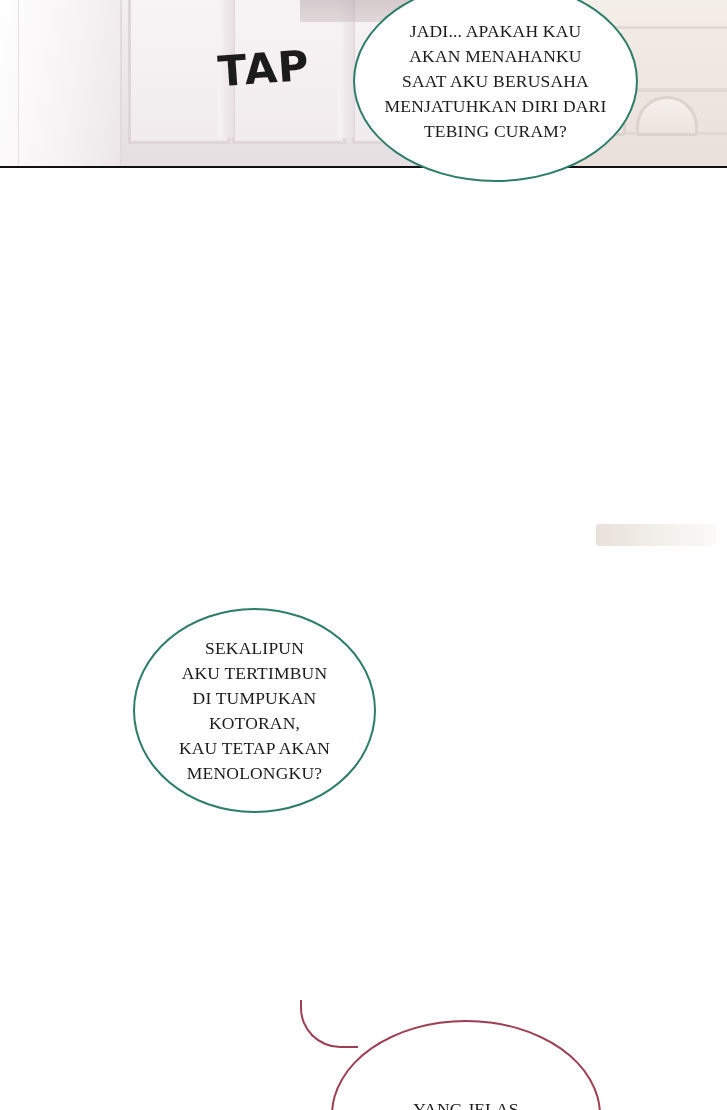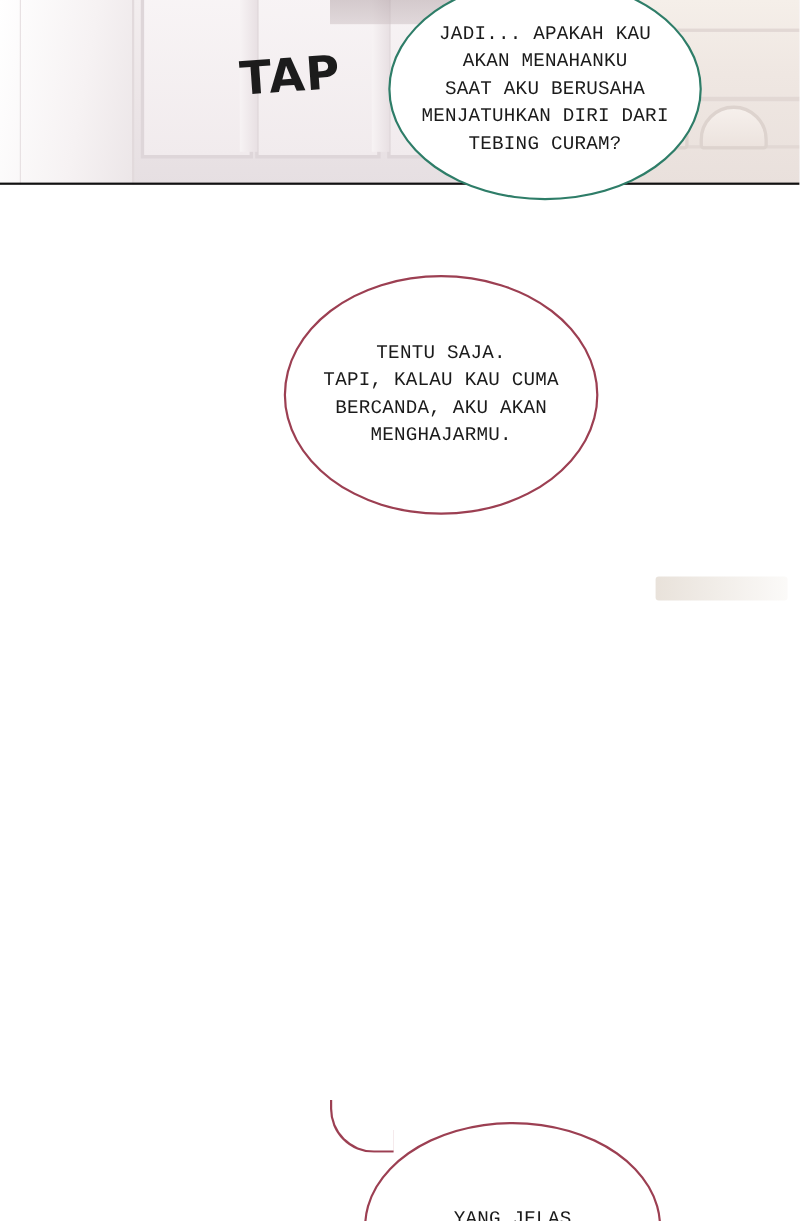--- a/index.html
+++ b/index.html
@@ -131,21 +131,21 @@
     position: absolute;
     box-sizing: border-box;
     background: #ffffff;
     display: flex;
     align-items: center;
     justify-content: center;
     text-align: center;
   }
   .bubble .txt {
     white-space: pre-line;
-    font-family: Liberation Mono, monospace;
+    font-family: Liberation Serif, serif;
     font-size: 17.5px;
     line-height: 25px;
     color: #1b1b1b;
     letter-spacing: .2px;
     padding: 0 10px;
   }
 
   
   .b-1 {
     left: 353px; top: -20px;
@@ -240,29 +240,30 @@
   <div class="sfx">TAP</div>
 
   <div class="bubble b-1">
     <span class="txt">JADI... APAKAH KAU
 AKAN MENAHANKU
 SAAT AKU BERUSAHA
 MENJATUHKAN DIRI DARI
 TEBING CURAM?</span>
   </div>
 
-  <div class="bubble b-2">
-    <span class="txt">TENTU SAJA.
-TAPI, KALAU KAU CUMA
-BERCANDA, AKU AKAN
-MENGHAJARMU.</span>
-  </div>
 
   <div class="watermark-ghost"></div>
 
+  <div class="bubble b-3">
+    <span class="txt">SEKALIPUN
+AKU TERTIMBUN
+DI TUMPUKAN KOTORAN,
+KAU TETAP AKAN
+MENOLONGKU?</span>
+  </div>
 
   <div class="b-4-tail"></div>
 
   <div class="bubble b-5">
     <span class="txt">YANG JELAS
 AKU AKAN MENYELAMAT-</span>
   </div>
 
 </div>
 

